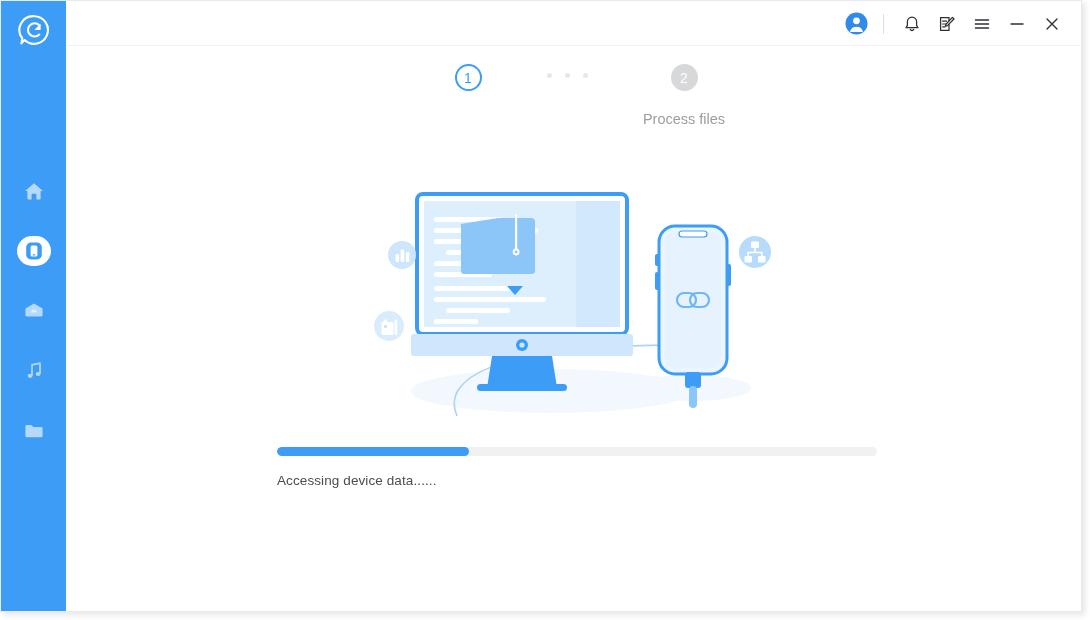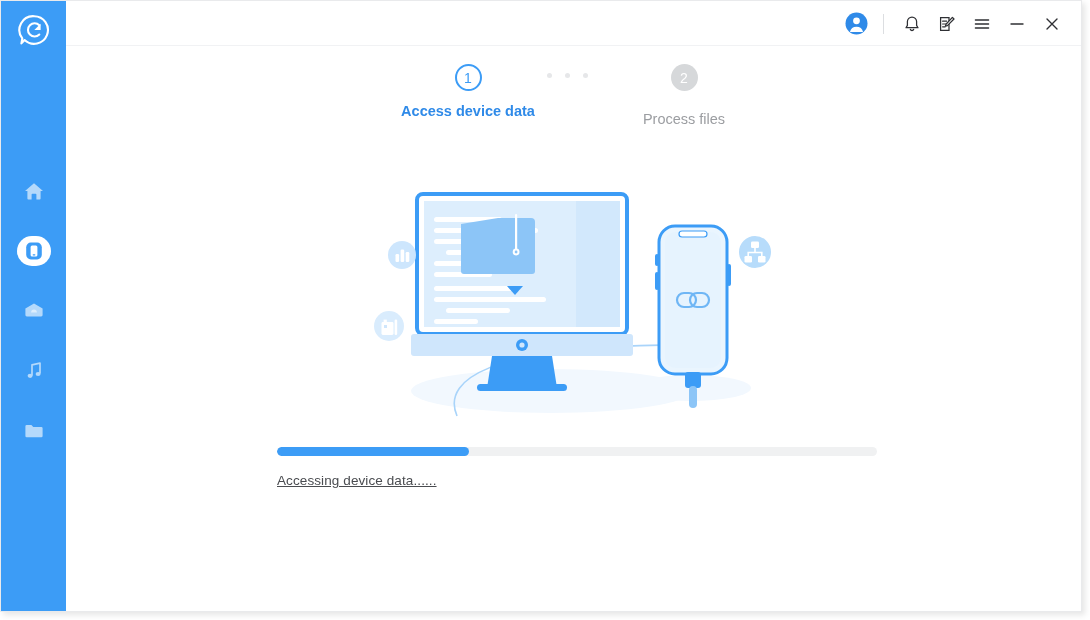--- a/index.html
+++ b/index.html
@@ -205,21 +205,20 @@
   .progress-fill {
     height: 100%;
     border-radius: 5px;
     background: #3c9cf6;
   }
   .progress-text {
     margin-top: 17px;
     font-size: 13.5px;
     color: #4a4c50;
     letter-spacing: 0.1px;
-    text-decoration: underline;
   }
 </style>
 </head>
 <body>
 
 <div id="app-window">
   <div class="win-frame">
 
     <div class="sidebar">
 
@@ -329,21 +328,20 @@
           </svg>
         </div>
 
       </div>
     </div>
 
     <div class="stepper">
 
       <div class="step active" style="left:302px;">
         <div class="step-circle">1</div>
-        <div class="step-label">Access device data</div>
       </div>
 
       <div class="step-dots">
         <i></i>
         <i></i>
         <i></i>
       </div>
 
       <div class="step inactive" style="left:518px;">
         <div class="step-circle">2</div>

